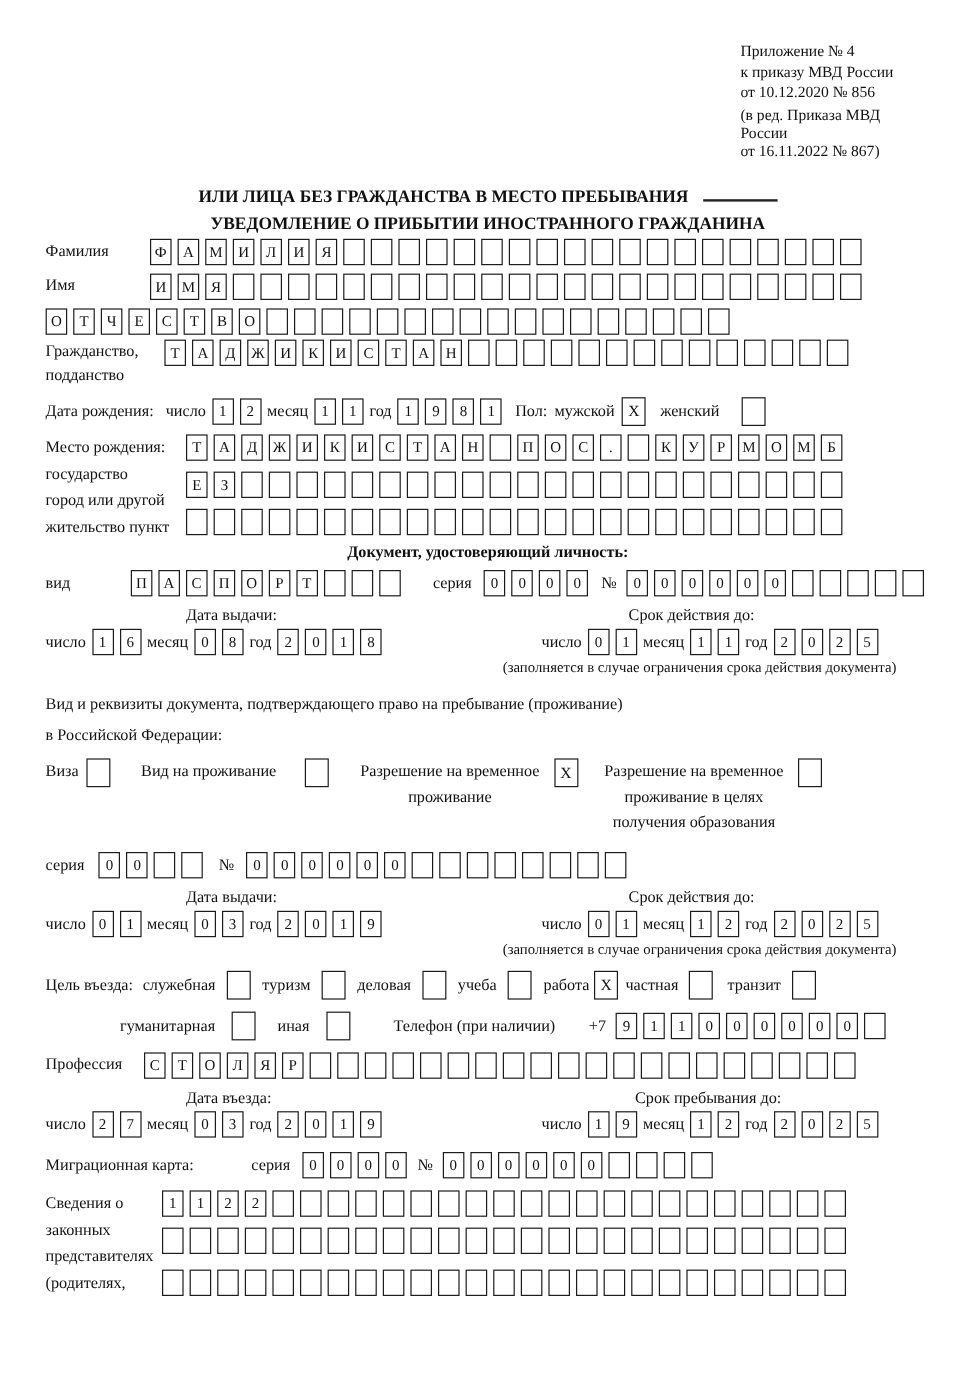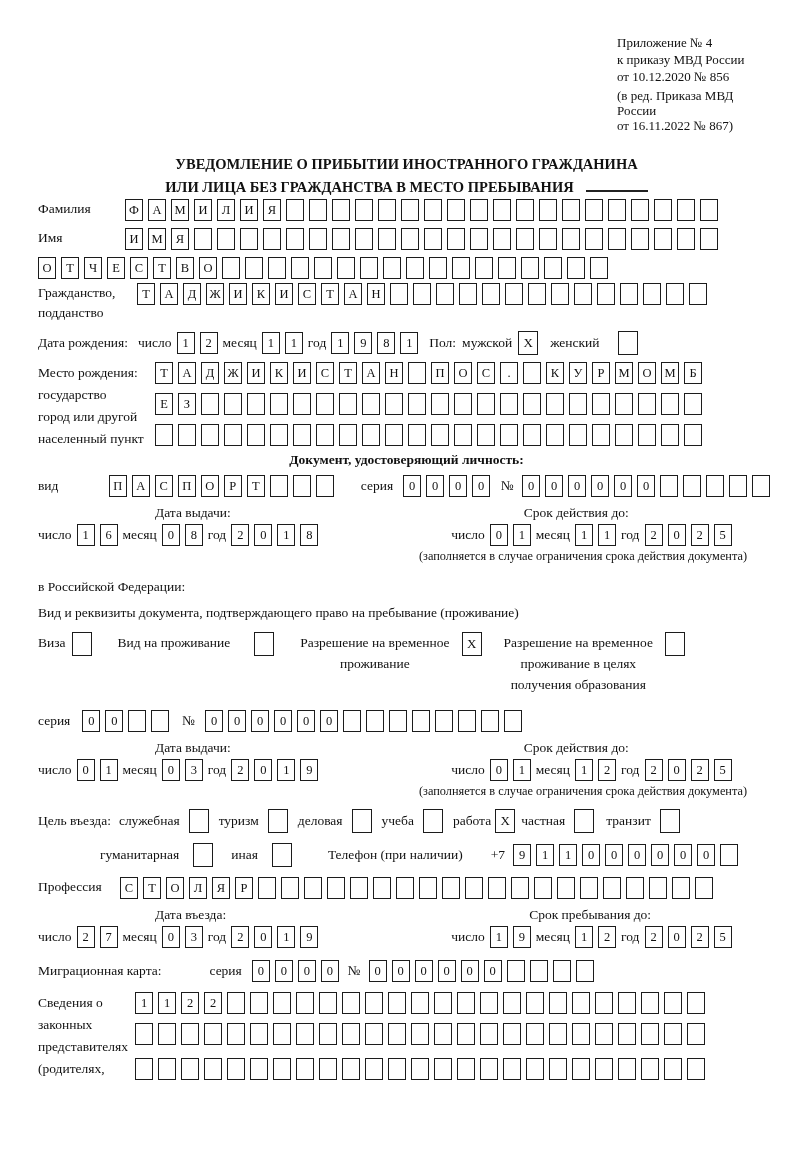--- a/index.html
+++ b/index.html
@@ -51,22 +51,22 @@
     <div>к приказу МВД России</div>
     <div>от 10.12.2020 № 856</div>
     <div class="sub">
       <div>(в ред. Приказа МВД России</div>
       <div>от 16.11.2022 № 867)</div>
     </div>
   </div>
 
 
   <div class="title">
+    <div><span>ИЛИ ЛИЦА БЕЗ ГРАЖДАНСТВА В МЕСТО ПРЕБЫВАНИЯ</span><span class="uline"></span></div>
     <div>УВЕДОМЛЕНИЕ О ПРИБЫТИИ ИНОСТРАННОГО ГРАЖДАНИНА</div>
-    <div><span>ИЛИ ЛИЦА БЕЗ ГРАЖДАНСТВА В МЕСТО ПРЕБЫВАНИЯ</span><span class="uline"></span></div>
   </div>
 
 
   <div class="row">
     <div class="lblcol lbl" style="width:87px">Фамилия</div>
     <span class="cells">
         <span class="cell">Ф</span>
         <span class="cell">А</span>
         <span class="cell">М</span>
         <span class="cell">И</span>
@@ -221,21 +221,21 @@
     <span class="cells cbox">
         <span class="cell"></span>
       </span>
   </div>
 
   <div class="row" style="margin-top:4px;margin-bottom:2px">
     <div class="lblcol" style="width:117px;line-height:22px">
       <div>Место рождения:</div>
       <div>государство</div>
       <div>город или другой</div>
-      <div>населенный пункт</div>
+      <div>жительство пункт</div>
     </div>
     <div>
       <div style="margin-bottom:9px"><span class="cells">
             <span class="cell">Т</span>
             <span class="cell">А</span>
             <span class="cell">Д</span>
             <span class="cell">Ж</span>
             <span class="cell">И</span>
             <span class="cell">К</span>
             <span class="cell">И</span>
@@ -391,22 +391,22 @@
           <span class="cell">2</span>
           <span class="cell">0</span>
           <span class="cell">2</span>
           <span class="cell">5</span>
         </span>
     </span>
   </div>
   <div class="note-right">(заполняется в случае ограничения срока действия документа)</div>
 
   <div class="para">
+    <div>Вид и реквизиты документа, подтверждающего право на пребывание (проживание)</div>
     <div>в Российской Федерации:</div>
-    <div>Вид и реквизиты документа, подтверждающего право на пребывание (проживание)</div>
   </div>
 
   <div class="opts">
     <div class="opt">
       <div class="opt-text">Виза</div>
       <span class="cells cbox" style="margin-left:6px">
           <span class="cell"></span>
         </span>
     </div>
     <div class="opt" style="margin-left:26px">

